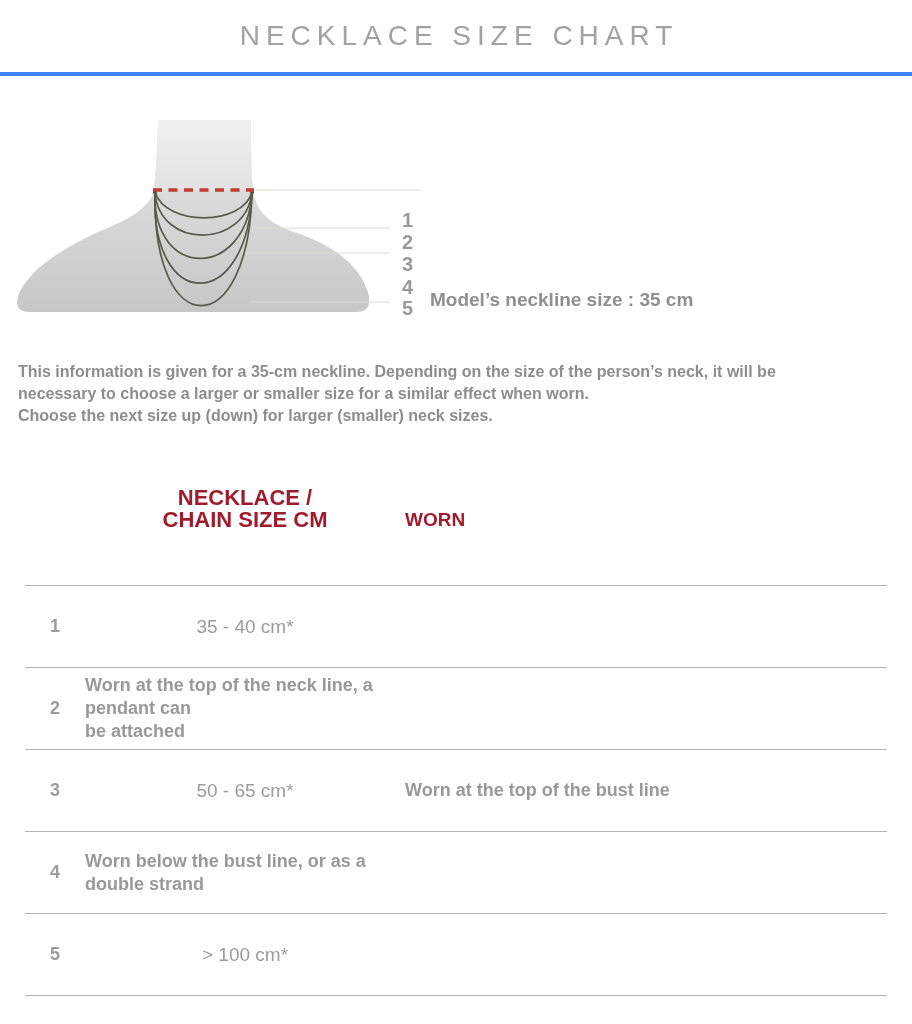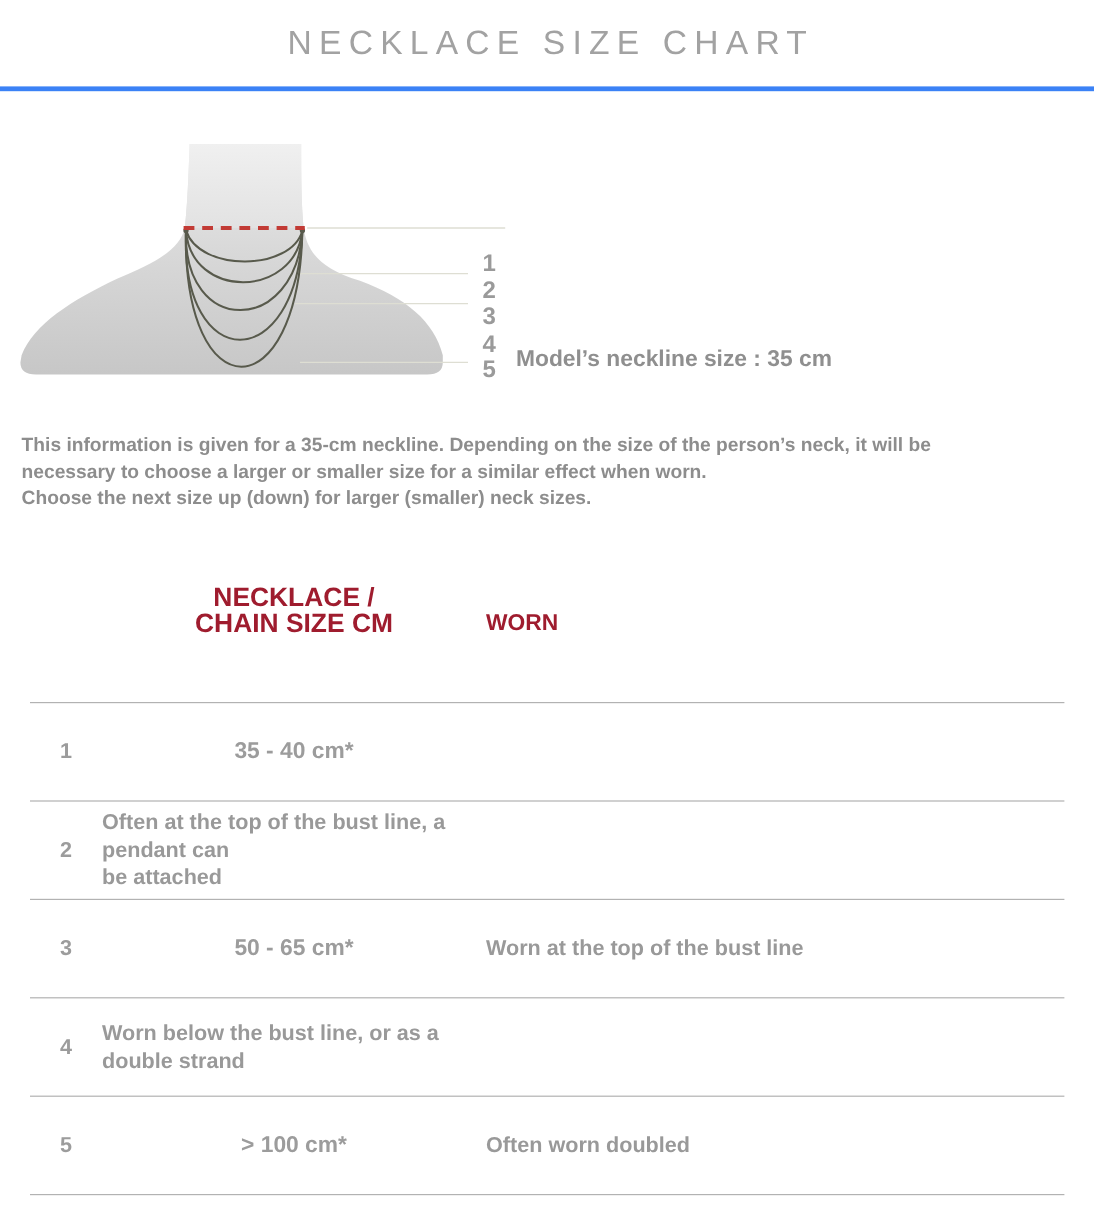--- a/index.html
+++ b/index.html
@@ -49,21 +49,21 @@
     grid-column:3;align-self:end;text-align:left;
     font-size:19px;font-weight:700;line-height:22px;color:#9f1c2e;
   }
   .size-table{position:absolute;left:25px;top:585px;width:862px;}
   .trow{
     display:grid;grid-template-columns:60px 320px 1fr;align-items:center;
     height:82px;border-top:1px solid #b2b2b2;box-sizing:border-box;
   }
   .trow:last-child{border-bottom:1px solid #b2b2b2;height:83px;}
   .td-num{padding-left:25px;font-size:18px;font-weight:700;color:#9c9c9c;}
-  .td-size{text-align:center;font-size:19px;font-weight:700;color:#9c9c9c;}
+  .td-size{text-align:center;font-size:19px;font-weight:400;color:#9c9c9c;}
   .td-worn{
     font-size:18px;font-weight:600;color:#999999;line-height:23px;
     white-space:pre-line;padding-right:4px;
   }
 </style>
 </head>
 <body>
 
 <div id="page">
 
@@ -135,32 +135,31 @@
     <div class="th-worn">WORN</div>
   </div>
 
   <div class="size-table">
     <div class="trow">
       <div class="td-num">1</div>
       <div class="td-size">35 - 40 cm*</div>
     </div>
     <div class="trow">
       <div class="td-num">2</div>
-      <div class="td-worn">Often at the top of the bust line, a pendant can
+      <div class="td-worn">Worn at the top of the neck line, a pendant can
 be attached</div>
     </div>
     <div class="trow">
       <div class="td-num">3</div>
       <div class="td-size">50 - 65 cm*</div>
       <div class="td-worn">Worn at the top of the bust line</div>
     </div>
     <div class="trow">
       <div class="td-num">4</div>
       <div class="td-worn">Worn below the bust line, or as a double strand</div>
     </div>
     <div class="trow">
       <div class="td-num">5</div>
       <div class="td-size">&gt; 100 cm*</div>
-      <div class="td-worn">Often worn doubled</div>
     </div>
   </div>
 
 </div>
 
 </body></html>

